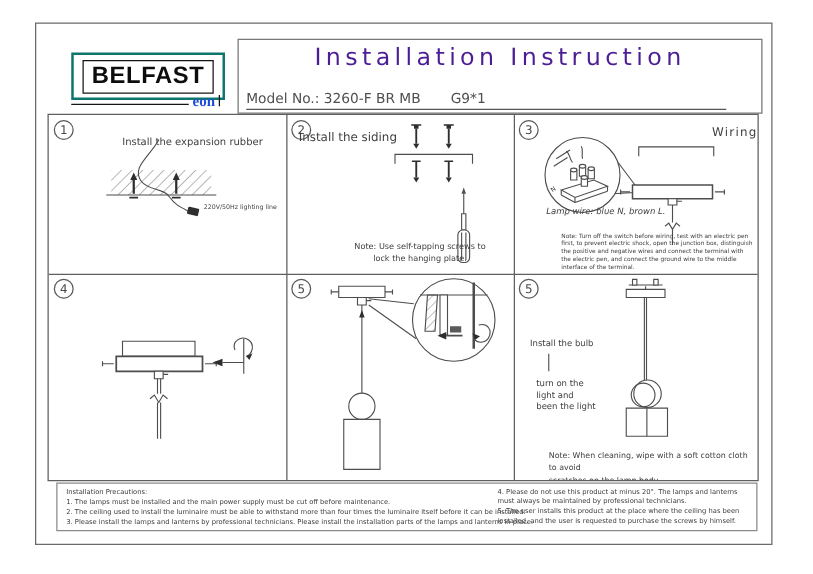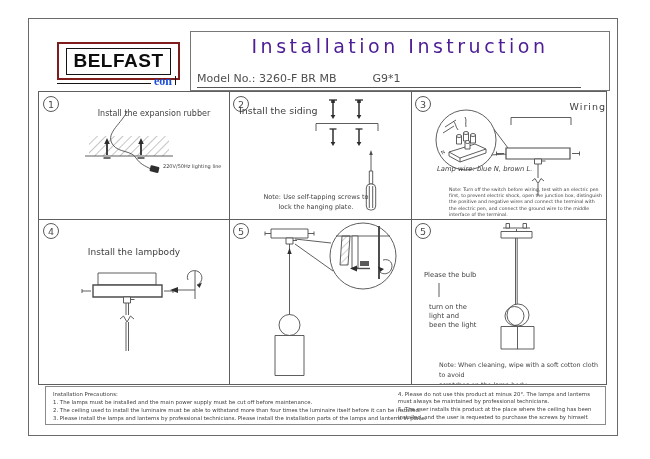--- a/index.html
+++ b/index.html
@@ -1,31 +1,31 @@
 <!DOCTYPE html>
 <html><head>
 <meta charset="utf-8">
 <style>
   html,body{margin:0;padding:0;background:#ffffff;}
   .sheet{position:relative;width:650px;height:459px;background:#fff;overflow:hidden;
          font-family:"DejaVu Sans",sans-serif;color:#4a4a4a;}
   .frame{position:absolute;border:1px solid #6a6a6a;}
   
-  .logo-box{position:absolute;left:57px;top:42px;width:119px;height:34px;border:2px solid #7f1d1d;
+  .logo-box{position:absolute;left:57px;top:42px;width:119px;height:34px;border:2px solid #0f766e;
             display:flex;align-items:center;justify-content:center;}
   .logo-inner{border:1px solid #141414;padding:1px 6px 2px 6px;}
   .brand{font-family:"Liberation Sans",sans-serif;font-weight:bold;font-size:19px;letter-spacing:.5px;color:#0d0d0d;}
   .logo-sub{position:absolute;left:57px;top:76px;width:119px;height:10px;display:flex;align-items:center;}
   .logo-rule{flex:1;border-top:1.5px solid #141414;margin-top:4px;}
   .eon{font-family:"Liberation Serif",serif;font-weight:bold;font-size:12px;color:#1d4ed8;padding:0 3px;}
   .logo-tick{width:0;height:9px;border-right:1.5px solid #141414;margin-top:-2px;}
   .title-cell{position:absolute;left:190px;top:31px;width:418px;height:58px;border:1px solid #777;}
   .doc-title{position:absolute;top:3px;left:0;width:100%;text-align:center;font-size:19px;
              letter-spacing:3.5px;color:#4c1d95;font-weight:400;}
-  .model-row{position:absolute;left:6px;right:28px;bottom:2px;display:flex;gap:36px;
+  .model-row{position:absolute;left:6px;right:28px;bottom:2px;display:flex;gap:24px;
              font-size:11px;color:#4f4f4f;border-bottom:1px solid #555;padding-bottom:2px;white-space:nowrap;}
   
   .grid{position:absolute;left:38px;top:91px;width:567px;height:292px;border:1px solid #5f5f5f;}
   .vline1{position:absolute;left:190px;top:0;width:0;height:100%;border-left:1px solid #5f5f5f;}
   .vline2{position:absolute;left:372px;top:0;width:0;height:100%;border-left:1px solid #5f5f5f;}
   .hline{position:absolute;left:0;top:127px;height:0;width:100%;border-top:1px solid #5f5f5f;}
   .panel{position:absolute;overflow:hidden;}
   .num{position:absolute;left:4px;top:4px;width:14px;height:14px;border:1px solid #5a5a5a;border-radius:50%;
        display:flex;align-items:center;justify-content:center;font-size:9.5px;color:#4a4a4a;}
   .cap{position:absolute;color:#3f3f3f;}
@@ -124,21 +124,21 @@
         </g>
         <g>
           <polygon points="142,58 140.2,63 143.8,63" fill="#4d4d4d" stroke="none"></polygon>
           <line x1="142" y1="63" x2="142" y2="79"></line>
           <rect x="140.3" y="79" width="3.4" height="13" fill="#fff"></rect>
           <rect x="137.3" y="92" width="9.4" height="26" rx="4" fill="#fff"></rect>
           <line x1="140.3" y1="94" x2="140.3" y2="116"></line>
             <line x1="143.7" y1="94" x2="143.7" y2="116"></line>
         </g>
       </svg>
-      <div class="cap pre note-center" style="left:12px;top:100px;width:150px;font-size:6.5px;line-height:10px;text-align:center;">Note: Use self-tapping screws to
+      <div class="cap pre note-center" style="left:32px;top:100px;width:150px;font-size:6.5px;line-height:10px;text-align:center;">Note: Use self-tapping screws to
 lock the hanging plate.</div>
     </div>
 
     <div class="panel" style="left:372px;top:0;width:195px;height:127px;">
       <div class="num">3</div>
       <div class="cap" style="left:0;top:9px;width:100%;text-align:right;font-size:9.5px;letter-spacing:1px;">Wiring</div>
       <svg width="195" height="127" viewBox="0 0 195 127" stroke="#4d4d4d" stroke-width="0.9" fill="none">
         <line x1="82" y1="36" x2="97" y2="56"></line>
         <line x1="79" y1="63" x2="97" y2="62"></line>
         <circle cx="55" cy="48" r="30" fill="#fff"></circle>
@@ -178,21 +178,20 @@
         <path d="M121,89 l3,-2.5 l3,5 l3,-5 l3,2.5"></path>
         <line x1="127" y1="92" x2="127" y2="104"></line>
       </svg>
       <div class="cap" style="left:30px;top:57px;font-size:5px;transform:rotate(-35deg);">N</div>
       <div class="cap" style="left:26px;top:73px;font-size:6.8px;font-style:italic;">Lamp wire: blue N, brown L.</div>
       <div class="cap" style="left:38px;top:95px;width:154px;font-size:4.7px;line-height:6.2px;">Note: Turn off the switch before wiring, test with an electric pen first, to prevent electric shock, open the junction box, distinguish the positive and negative wires and connect the terminal with the electric pen, and connect the ground wire to the middle interface of the terminal.</div>
     </div>
 
     <div class="panel" style="left:0;top:127px;width:190px;height:165px;">
       <div class="num">4</div>
-      <div class="cap" style="left:0;top:28px;width:100%;text-align:center;font-size:9px;">Install the lampbody</div>
       <svg width="190" height="165" viewBox="0 0 190 165" stroke="#4d4d4d" stroke-width="0.9" fill="none">
         <rect x="59" y="54" width="58" height="12" fill="#fff"></rect>
         <rect x="54" y="66" width="69" height="12" fill="#fff" stroke-width="1.4"></rect>
         <g>
             <line x1="43" y1="72" x2="52" y2="72"></line>
             <line x1="43" y1="70" x2="43" y2="74"></line>
           </g>
         <g>
             <line x1="125" y1="72" x2="134" y2="72"></line>
             <line x1="134" y1="70" x2="134" y2="74"></line>
@@ -263,21 +262,21 @@
         <rect x="90" y="12.5" width="31" height="6.5" fill="#fff"></rect>
         <line x1="105.5" y1="10" x2="105.5" y2="12.5"></line>
         <line x1="104.5" y1="19" x2="104.5" y2="86"></line>
         <line x1="106.2" y1="19" x2="106.2" y2="86"></line>
         <circle cx="107" cy="96" r="11" fill="#fff"></circle>
         <circle cx="103.5" cy="97" r="9.5"></circle>
         <rect x="90" y="107.5" width="33" height="22.5" fill="#fff"></rect>
         <line x1="106.5" y1="107.5" x2="106.5" y2="130"></line>
         <line x1="28" y1="64" x2="28" y2="78"></line>
       </svg>
-      <div class="cap" style="left:13px;top:52px;font-size:6.8px;">Please the bulb</div>
+      <div class="cap" style="left:13px;top:52px;font-size:6.8px;">Install the bulb</div>
       <div class="cap pre" style="left:18px;top:84px;font-size:6.8px;line-height:9px;">turn on the
 light and
 been the light</div>
       <div class="cap pre" style="left:28px;top:141px;width:160px;font-size:6.3px;line-height:10px;">Note: When cleaning, wipe with a soft cotton cloth to avoid
 scratches on the lamp body</div>
     </div>
   </div>
 
   <div class="footer-box">
     <div class="foot-left">

